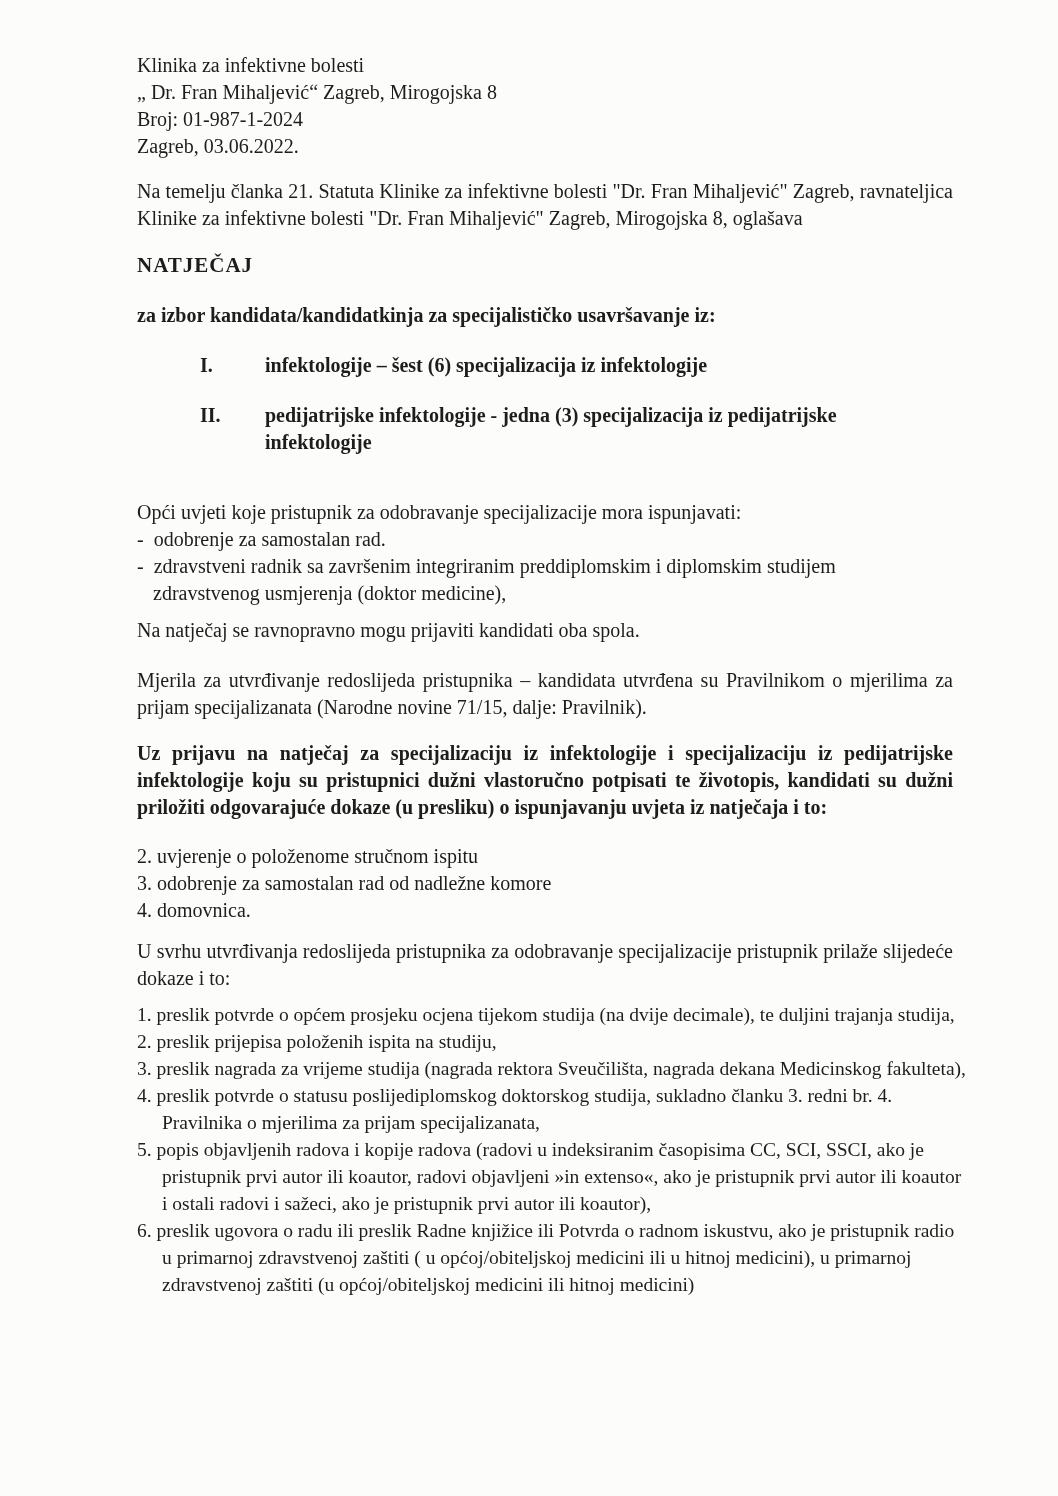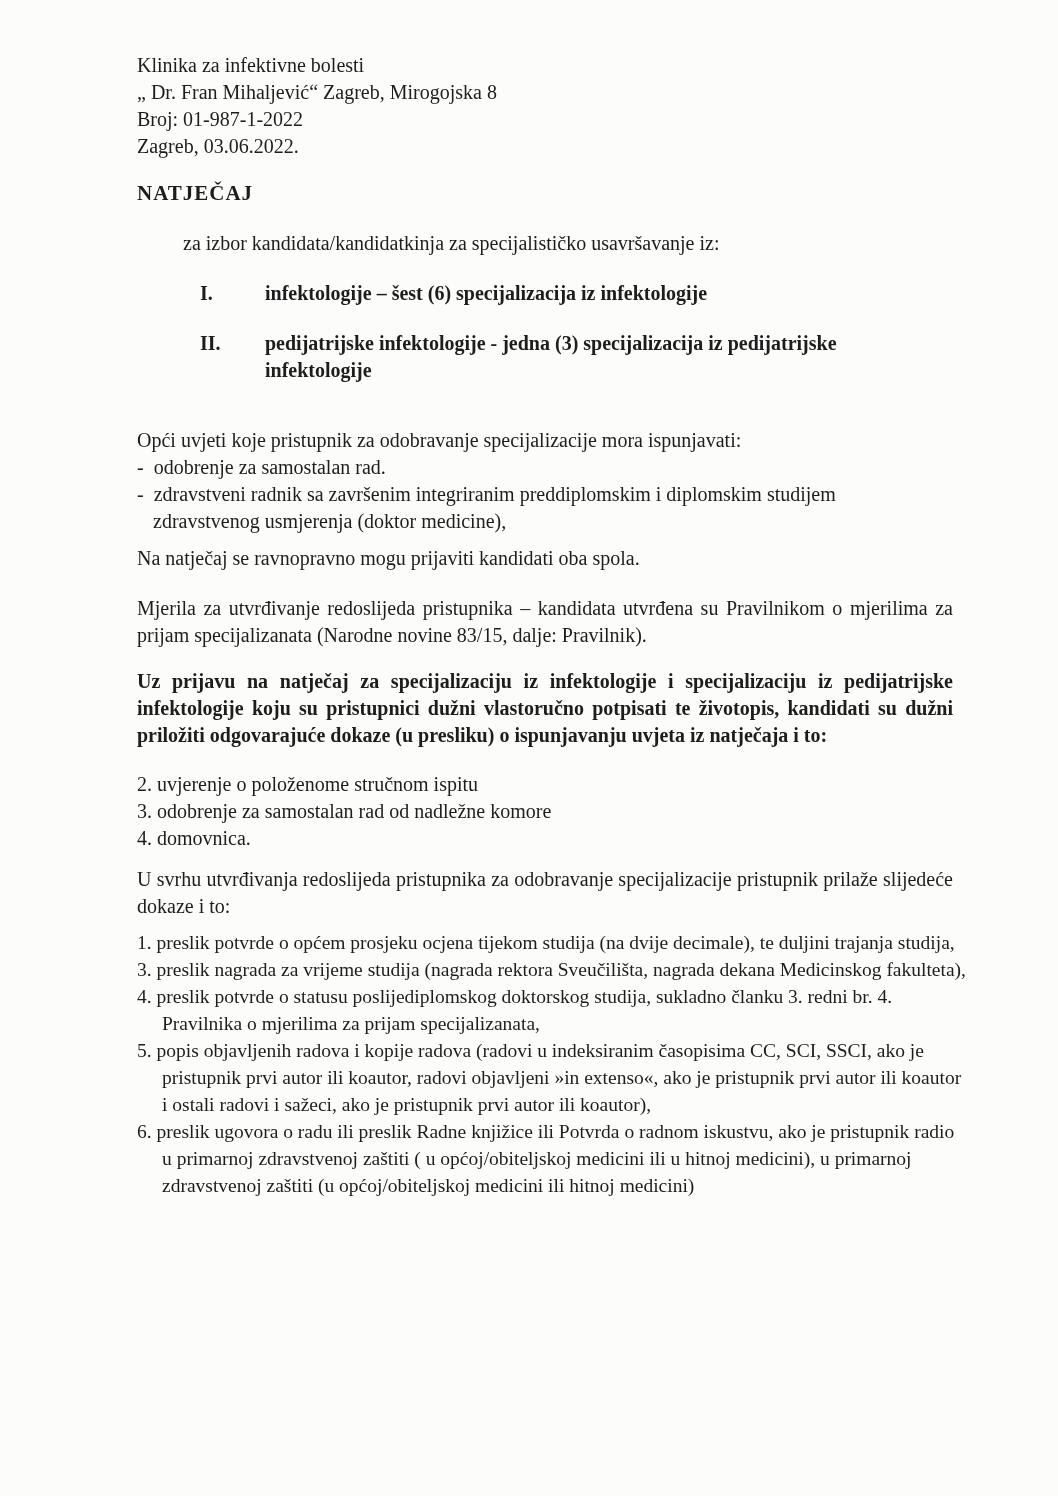--- a/index.html
+++ b/index.html
@@ -34,22 +34,21 @@
   .title {
     margin-top: 20px;
     font-size: 21px;
     font-weight: bold;
     letter-spacing: 1px;
     line-height: 27px;
   }
 
   .subtitle {
     margin-top: 23px;
-    font-weight: normal;
-    margin-left: 46px;
+    font-weight: bold;
   }
 
   .positions { margin-top: 21px; }
   .pos-row {
     display: flex;
     font-weight: bold;
     margin-top: 23px;
   }
   .pos-num {
     margin-left: 63px;
@@ -102,24 +101,25 @@
   }
 </style>
 </head>
 <body>
 
 <div class="page">
 
   <header class="letterhead">
     <p>Klinika za infektivne bolesti</p>
     <p>„ Dr. Fran Mihaljević“ Zagreb, Mirogojska 8</p>
-    <p>Broj: 01-987-1-2022</p>
+    <p>Broj: 01-987-1-2024</p>
     <p>Zagreb, 03.06.2022.</p>
   </header>
 
+  <p class="intro">Na temelju članka 21. Statuta Klinike za infektivne bolesti "Dr. Fran Mihaljević" Zagreb, ravnateljica Klinike za infektivne bolesti "Dr. Fran Mihaljević" Zagreb, Mirogojska 8, oglašava</p>
 
   <h1 class="title">NATJEČAJ</h1>
 
   <p class="subtitle">za izbor kandidata/kandidatkinja za specijalističko usavršavanje iz:</p>
 
   <div class="positions">
     <div class="pos-row">
       <span class="pos-num">I.</span>
       <span class="pos-text">infektologije – šest (6) specijalizacija iz infektologije</span>
     </div>
@@ -130,33 +130,34 @@
   </div>
 
   <p class="cond-head">Opći uvjeti koje pristupnik za odobravanje specijalizacije mora ispunjavati:</p>
   <div>
     <p class="cond-item">odobrenje za samostalan rad.</p>
     <p class="cond-item">zdravstveni radnik sa završenim integriranim preddiplomskim i diplomskim studijem zdravstvenog usmjerenja (doktor medicine),</p>
   </div>
 
   <p class="equality">Na natječaj se ravnopravno mogu prijaviti kandidati oba spola.</p>
 
-  <p class="criteria">Mjerila za utvrđivanje redoslijeda pristupnika – kandidata utvrđena su Pravilnikom o mjerilima za prijam specijalizanata (Narodne novine 83/15, dalje: Pravilnik).</p>
+  <p class="criteria">Mjerila za utvrđivanje redoslijeda pristupnika – kandidata utvrđena su Pravilnikom o mjerilima za prijam specijalizanata (Narodne novine 71/15, dalje: Pravilnik).</p>
 
   <p class="application"><span>Uz prijavu na natječaj za </span><b>specijalizaciju iz infektologije i specijalizaciju iz pedijatrijske infektologije</b><span> koju su pristupnici dužni vlastoručno potpisati  te životopis, kandidati su dužni priložiti odgovarajuće dokaze (u presliku) o ispunjavanju uvjeta iz natječaja i to:</span></p>
 
   <div class="attach">
     <p class="attach-item"><span>2.</span> <span>uvjerenje o položenome stručnom ispitu</span></p>
     <p class="attach-item"><span>3.</span> <span>odobrenje za samostalan rad od nadležne komore</span></p>
     <p class="attach-item"><span>4.</span> <span>domovnica.</span></p>
   </div>
 
   <p class="ranking">U svrhu utvrđivanja redoslijeda pristupnika za odobravanje specijalizacije pristupnik prilaže slijedeće dokaze i to:</p>
 
   <div class="evidence">
     <p class="ev-item"><span>1.</span> <span>preslik potvrde o općem prosjeku ocjena tijekom studija (na dvije decimale), te duljini trajanja studija,</span></p>
+    <p class="ev-item"><span>2.</span> <span>preslik prijepisa položenih ispita na studiju,</span></p>
     <p class="ev-item"><span>3.</span> <span>preslik nagrada za vrijeme studija (nagrada rektora Sveučilišta, nagrada dekana Medicinskog fakulteta),</span></p>
     <p class="ev-item"><span>4.</span> <span>preslik potvrde o statusu poslijediplomskog doktorskog studija, sukladno članku 3. redni br. 4. Pravilnika o mjerilima za prijam specijalizanata,</span></p>
     <p class="ev-item"><span>5.</span> <span>popis objavljenih radova i kopije radova (radovi u indeksiranim časopisima CC, SCI, SSCI, ako je pristupnik prvi autor ili koautor, radovi objavljeni »in extenso«, ako je pristupnik prvi autor ili koautor i ostali radovi i sažeci, ako je pristupnik prvi autor ili koautor),</span></p>
     <p class="ev-item"><span>6.</span> <span>preslik ugovora o radu ili preslik Radne knjižice ili Potvrda o radnom iskustvu, ako je pristupnik radio u primarnoj zdravstvenoj zaštiti ( u općoj/obiteljskoj medicini ili u hitnoj medicini), u primarnoj zdravstvenoj zaštiti (u općoj/obiteljskoj medicini ili hitnoj medicini)</span></p>
   </div>
 
 </div>
 
 </body></html>

